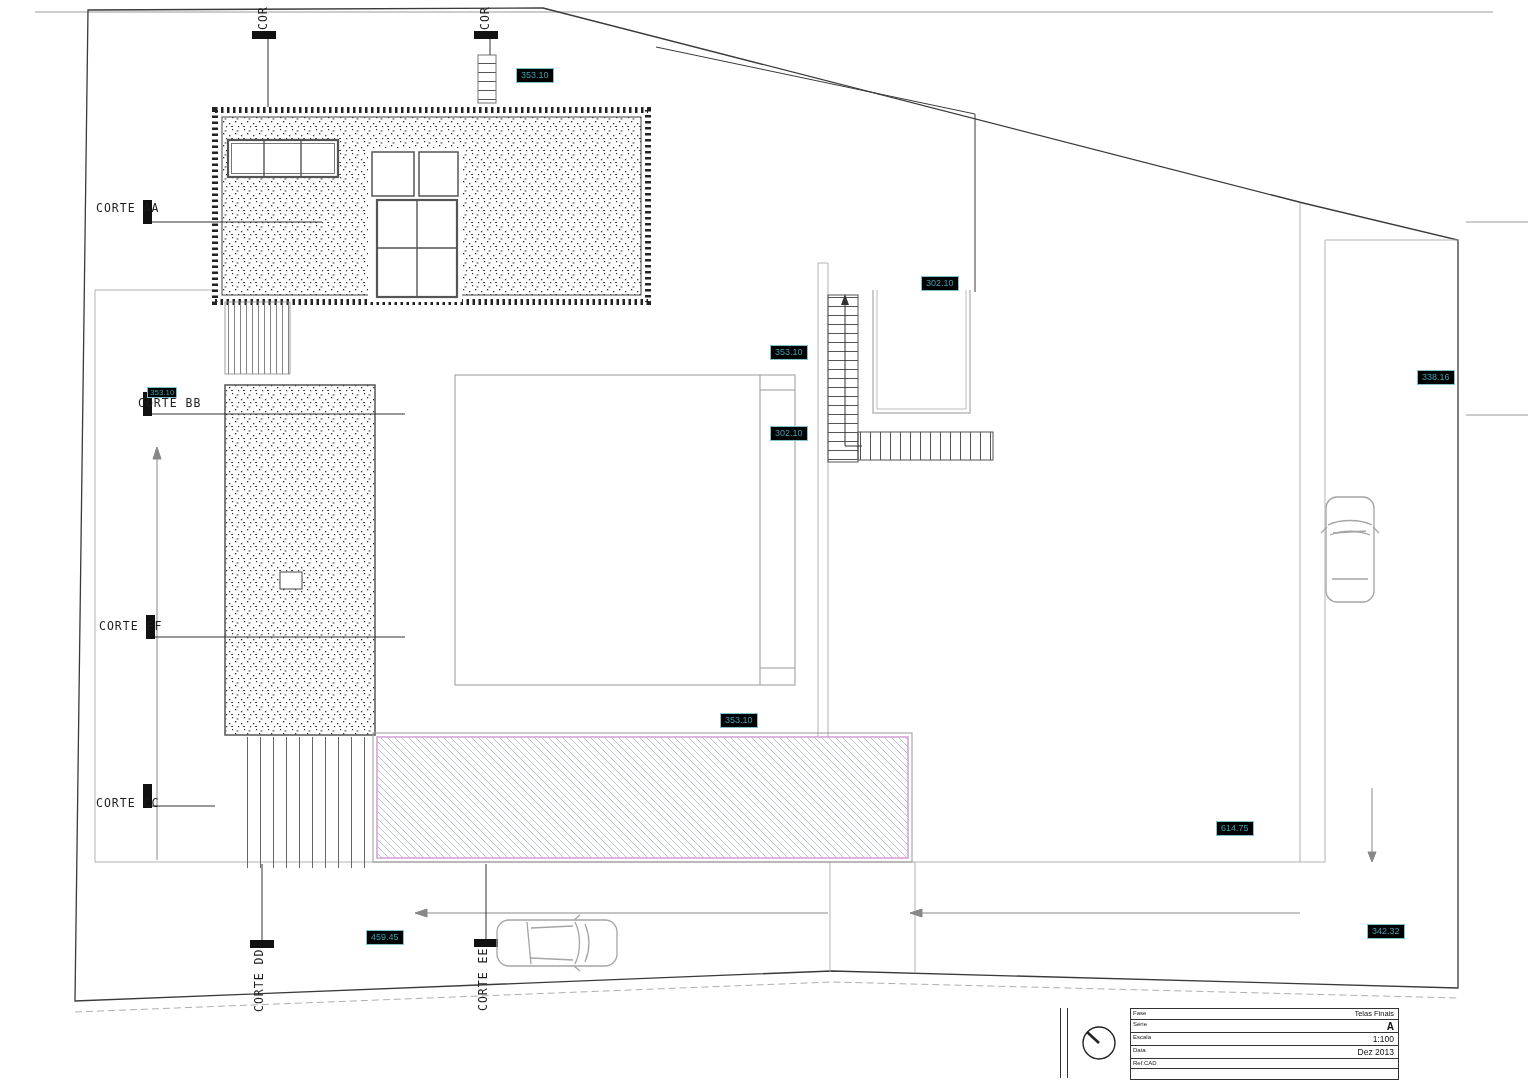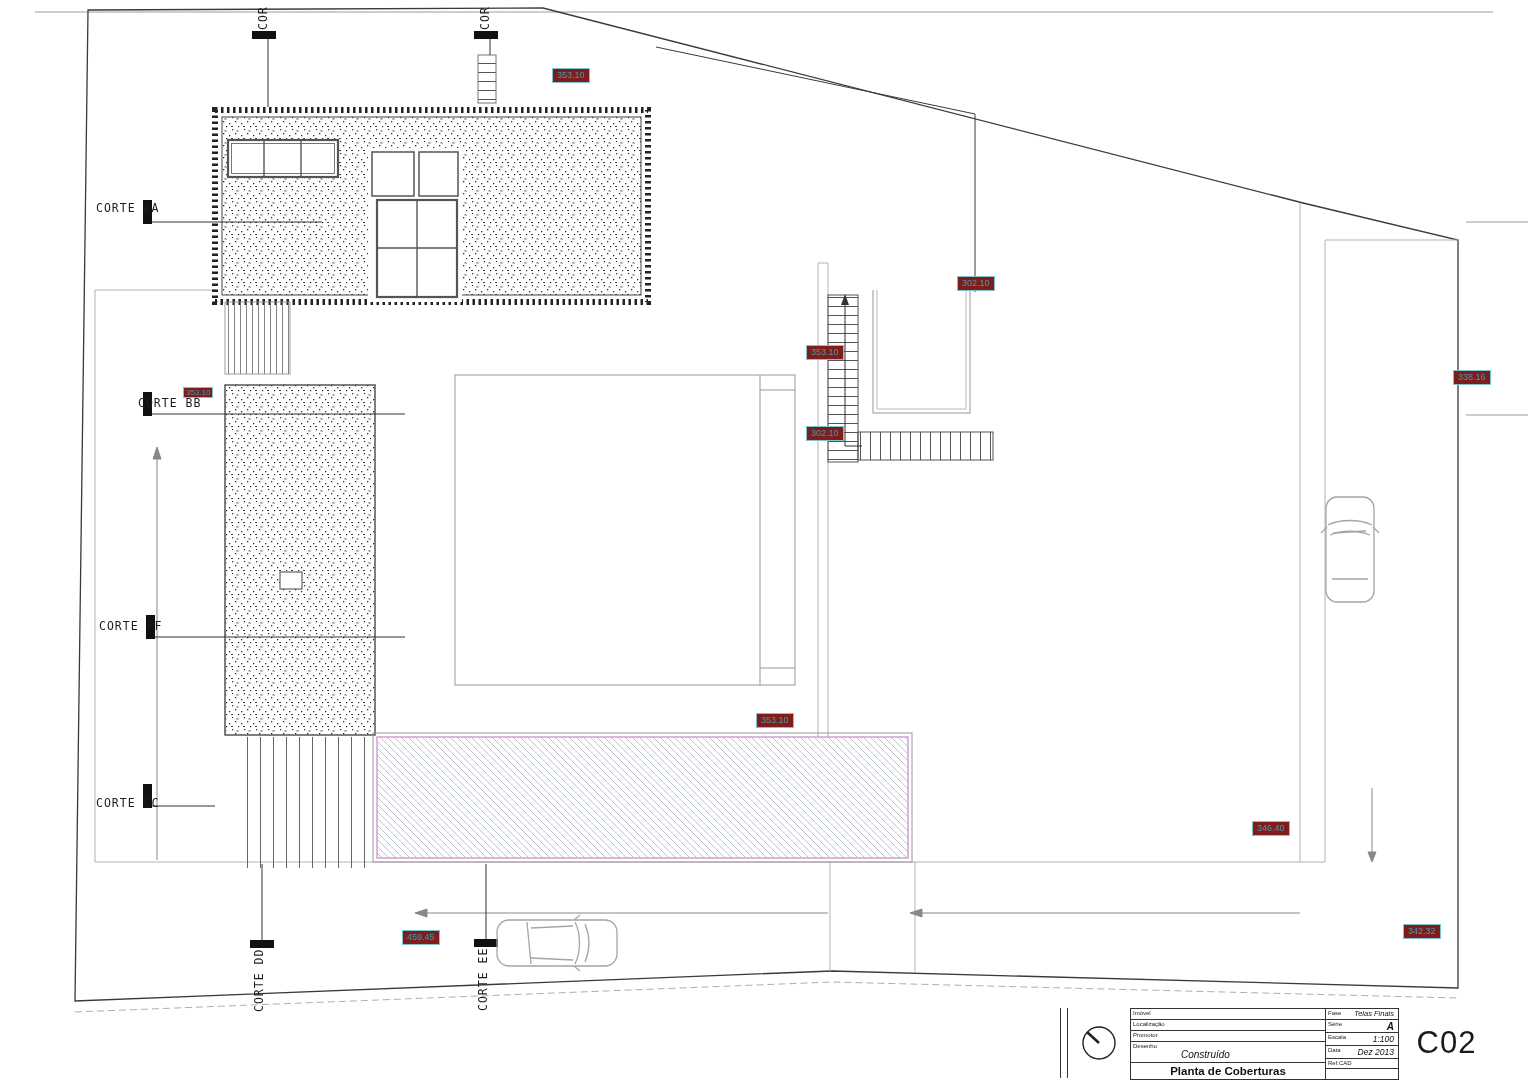--- a/index.html
+++ b/index.html
@@ -8,42 +8,41 @@
     font-family:"Liberation Sans",sans-serif;overflow:hidden;
   }
   .plan-svg{position:absolute;left:0;top:0;}
   .corte{
     position:absolute;font-size:11.5px;letter-spacing:1px;color:#1d1d1d;
     font-family:"DejaVu Sans Mono","Liberation Mono",monospace;white-space:nowrap;
   }
   .corte.vert{transform:rotate(-90deg);transform-origin:0 0;}
   .badge{
     position:absolute;font-size:9px;line-height:11px;color:#3f9fae;
-    background:#7f1d1d;border:1px solid #7fc4cd;padding:1px 4px;white-space:nowrap;
+    background:#000000;border:1px solid #7fc4cd;padding:1px 4px;white-space:nowrap;
     font-family:"Liberation Sans",sans-serif;
-    margin-left:36px;
   }
   .badge.small{font-size:8px;line-height:9px;padding:0 2px;}
   
   .tblock{
     position:absolute;left:1060px;top:1008px;width:433px;height:70px;
     border-left:1px solid #333;display:flex;
   }
   .tb-compassbox{width:62px;height:70px;border-left:1px solid #333;margin-left:6px;
     display:flex;align-items:center;justify-content:center;}
   .tb-table{width:267px;height:70px;border:1px solid #333;display:flex;background:#fff;}
   .tb-left{width:194px;display:flex;flex-direction:column;border-right:1px solid #333;}
   .tb-right{flex:1;display:flex;flex-direction:column;}
   .tb-row{position:relative;border-bottom:1px solid #333;box-sizing:border-box;}
   .tb-row:last-child{border-bottom:none;}
   .tb-label{
     position:absolute;left:2px;top:1px;font-size:6px;color:#222;line-height:6px;white-space:nowrap;
   }
   .tb-value{
-    position:absolute;right:4px;bottom:1px;font-size:8.5px;color:#111;line-height:9px;white-space:nowrap;font-style:italic;
+    position:absolute;right:4px;bottom:1px;font-size:8.5px;color:#111;line-height:9px;white-space:nowrap;
   }
   .tb-value.center{right:auto;left:50px;}
   .tb-value.bold{font-weight:bold;font-size:10px;}
   .tb-title-row{flex:1;display:flex;align-items:center;justify-content:center;border-bottom:none;}
   .tb-title{font-size:11.5px;font-weight:bold;color:#111;white-space:nowrap;}
   .tb-code{
     flex:1;display:flex;align-items:center;justify-content:center;
     font-size:31px;color:#1a1a1a;letter-spacing:1px;
   }
 </style>
@@ -216,50 +215,32 @@
   <div class="corte vert" style="left:256px;top:30px;">COR</div>
   <div class="corte vert" style="left:478px;top:30px;">COR</div>
 
   <div class="badge" style="left:516px;top:68px;">353.10</div>
   <div class="badge" style="left:921px;top:276px;">302.10</div>
   <div class="badge" style="left:770px;top:345px;">353.10</div>
   <div class="badge" style="left:770px;top:426px;">302.10</div>
   <div class="badge small" style="left:147px;top:387px;">353.10</div>
   <div class="badge" style="left:1417px;top:370px;">338.16</div>
   <div class="badge" style="left:720px;top:713px;">353.10</div>
-  <div class="badge" style="left:1216px;top:821px;">346.40</div>
+  <div class="badge" style="left:1216px;top:821px;">614.75</div>
   <div class="badge" style="left:1367px;top:924px;text-align:center;">342.32</div>
   <div class="badge" style="left:366px;top:930px;">459.45</div>
 
   <div class="tblock">
     <div class="tb-compassbox">
       <svg width="38" height="38" viewBox="0 0 38 38">
         <circle cx="19" cy="19" r="16" fill="none" stroke="#222" stroke-width="1.4"></circle>
         <path d="M7,8 L19,19" stroke="#222" stroke-width="2.6"></path>
       </svg>
     </div>
     <div class="tb-table">
-      <div class="tb-left">
-        <div class="tb-row" style="height:11px;">
-          <span class="tb-label">Imóvel</span>
-        </div>
-        <div class="tb-row" style="height:11px;">
-          <span class="tb-label">Localização</span>
-        </div>
-        <div class="tb-row" style="height:11px;">
-          <span class="tb-label">Promotor</span>
-        </div>
-        <div class="tb-row" style="height:21px;">
-          <span class="tb-label">Desenho</span>
-          <span class="tb-value center" style="font-size:10px;bottom:3px;">Construído</span>
-        </div>
-        <div class="tb-row tb-title-row">
-          <span class="tb-title">Planta de Coberturas</span>
-        </div>
-      </div>
       <div class="tb-right">
         <div class="tb-row" style="height:11px;">
           <span class="tb-label">Fase</span>
           <span class="tb-value" style="font-size:7.5px;">Telas Finais</span>
         </div>
         <div class="tb-row" style="height:13px;">
           <span class="tb-label">Série</span>
           <span class="tb-value bold">A</span>
         </div>
         <div class="tb-row" style="height:13px;text-align:center;">
@@ -270,16 +251,15 @@
           <span class="tb-label">Data</span>
           <span class="tb-value">Dez 2013</span>
         </div>
         <div class="tb-row" style="height:10px;">
           <span class="tb-label">Ref.CAD</span>
           <span class="tb-value"></span>
         </div>
         <div class="tb-row" style="flex:1;border-bottom:none;"></div>
       </div>
     </div>
-    <div class="tb-code">C02</div>
   </div>
 
 </div>
 
 </body></html>

